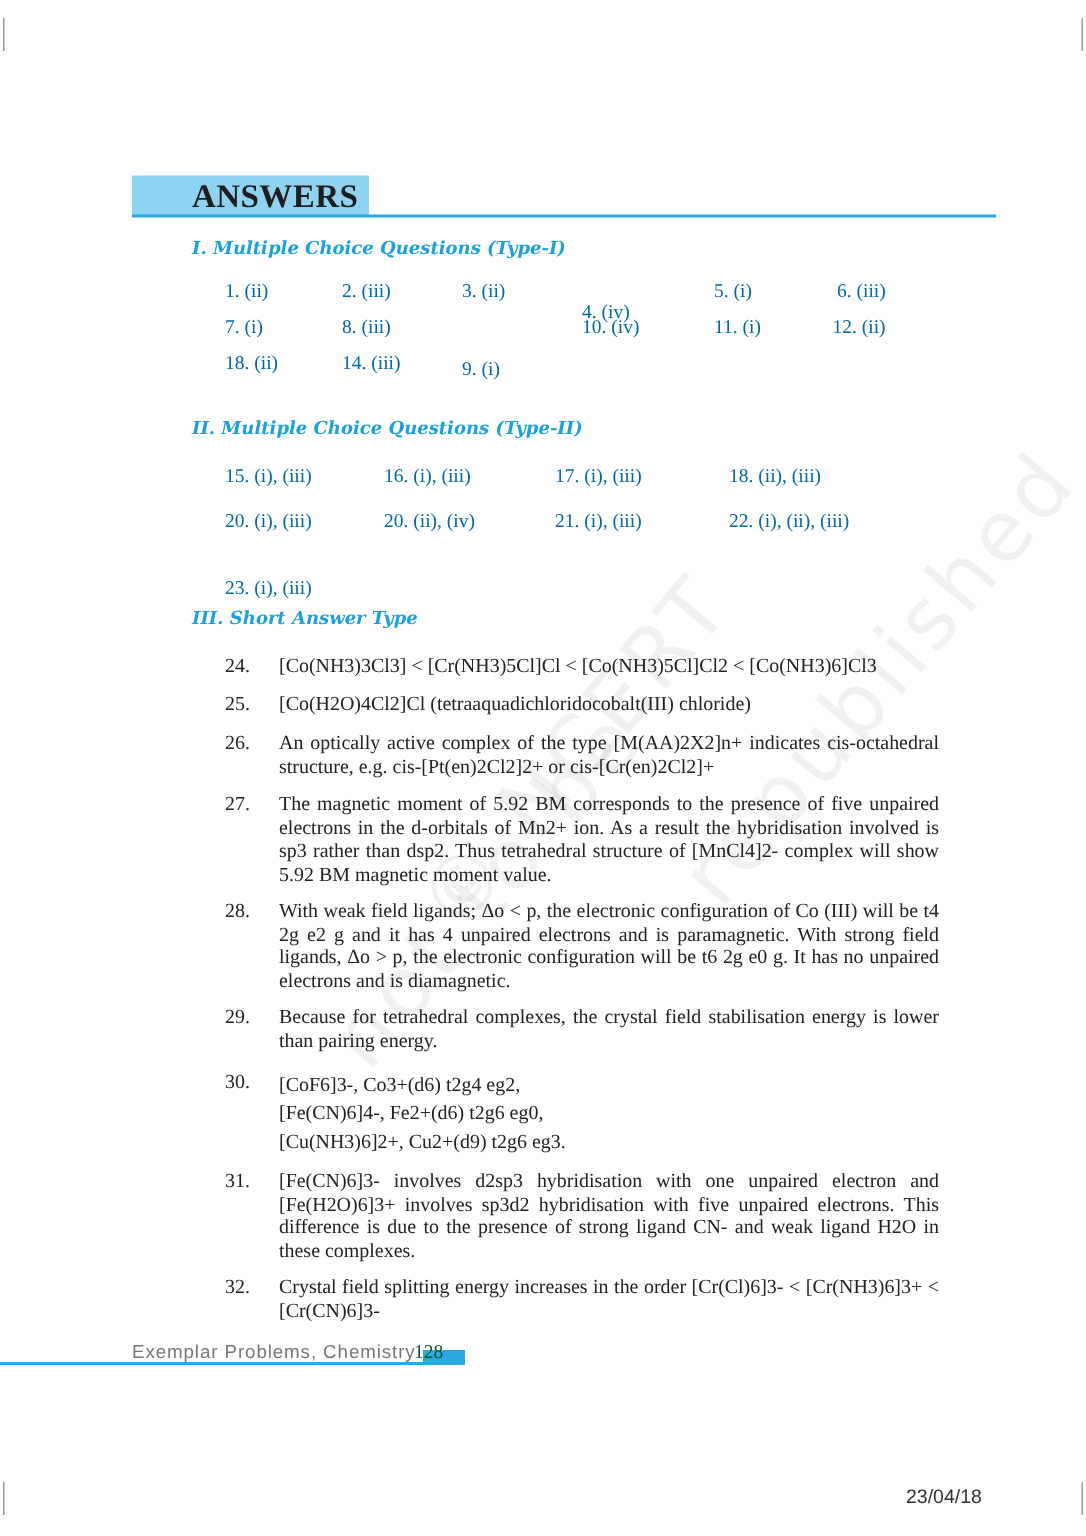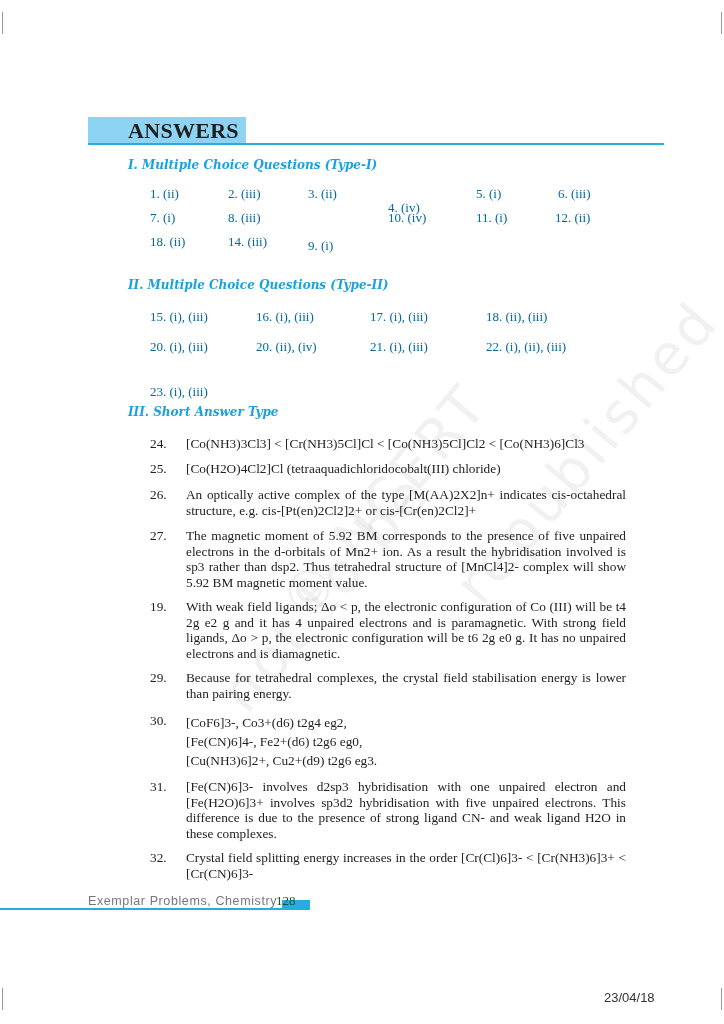--- a/index.html
+++ b/index.html
@@ -84,21 +84,21 @@
 </div>
 <div class="qa" style="top:487px;">
   <span class="num">26.</span>
   <div class="body">An optically active complex of the type [M(AA)2X2]n+ indicates cis-octahedral structure, e.g. cis-[Pt(en)2Cl2]2+ or cis-[Cr(en)2Cl2]+</div>
 </div>
 <div class="qa" style="top:528px;">
   <span class="num">27.</span>
   <div class="body">The magnetic moment of 5.92 BM corresponds to the presence of five unpaired electrons in the d-orbitals of Mn2+ ion. As a result the hybridisation involved is sp3 rather than dsp2. Thus tetrahedral structure of [MnCl4]2- complex will show 5.92 BM magnetic moment value.</div>
 </div>
 <div class="qa" style="top:599px;">
-  <span class="num">19.</span>
+  <span class="num">28.</span>
   <div class="body">With weak field ligands; Δo &lt; p, the electronic configuration of Co (III) will be t4 2g e2 g and it has 4 unpaired electrons and is paramagnetic. With strong field ligands, Δo &gt; p, the electronic configuration will be t6 2g e0 g. It has no unpaired electrons and is diamagnetic.</div>
 </div>
 <div class="qa" style="top:670px;">
   <span class="num">29.</span>
   <div class="body">Because for tetrahedral complexes, the crystal field stabilisation energy is lower than pairing energy.</div>
 </div>
 <div class="qa" style="top:713px;">
   <span class="num">30.</span>
   <div class="body" style="width:200px;text-align:left;line-height:19px;">[CoF6]3-, Co3+(d6) t2g4 eg2, [Fe(CN)6]4-, Fe2+(d6) t2g6 eg0, [Cu(NH3)6]2+, Cu2+(d9) t2g6 eg3.</div>
 </div>

